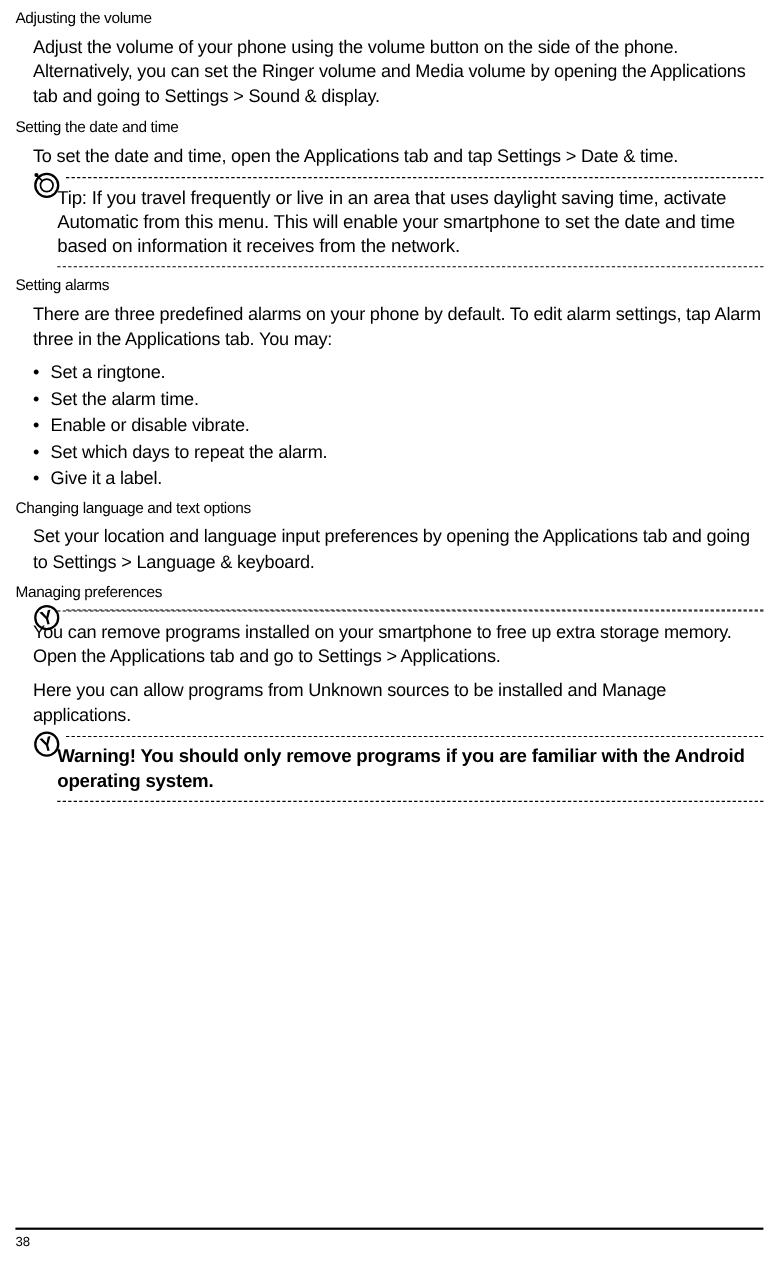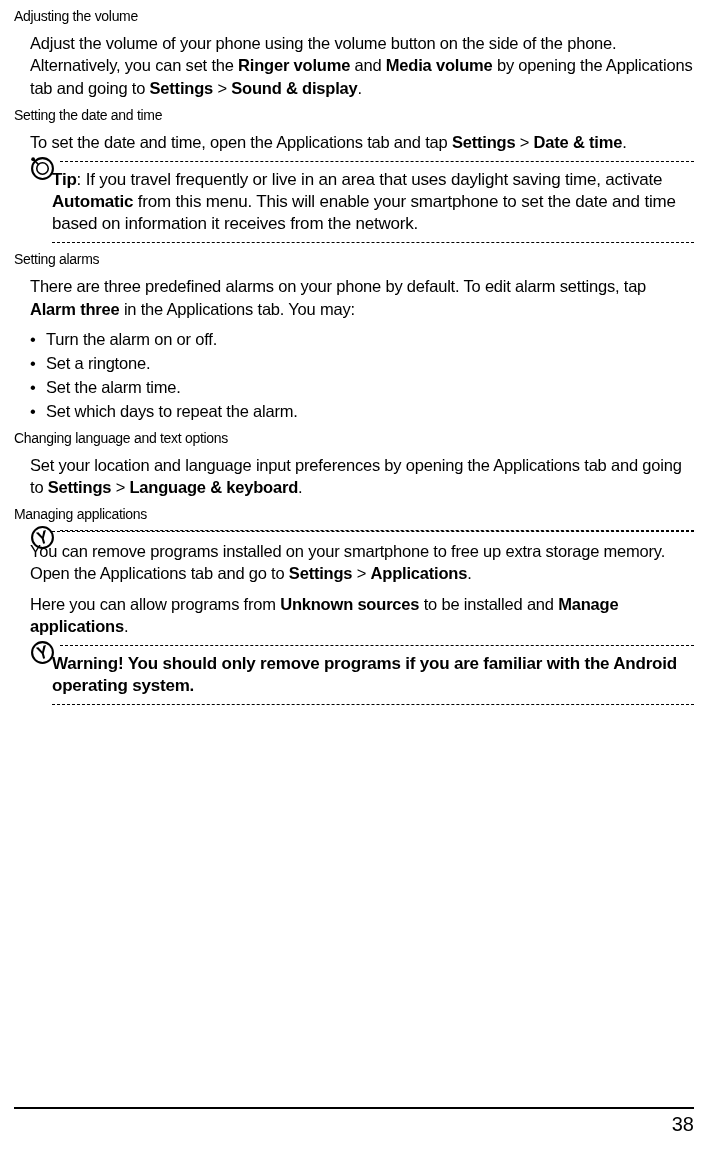--- a/index.html
+++ b/index.html
@@ -24,21 +24,21 @@
       letter-spacing: -0.3px;
     }
     .body-text {
       font-size: 16.5px;
       line-height: 1.35;
       margin-left: 16px;
       margin-bottom: 8px;
       letter-spacing: -0.2px;
     }
     .bold {
-      font-weight: bold;
+      font-weight: normal;
     }
     .callout {
       margin-left: 16px;
       margin-top: 6px;
       margin-bottom: 8px;
       position: relative;
     }
     .callout-icon {
       position: absolute;
       left: 0;
@@ -83,22 +83,21 @@
       position: absolute;
       bottom: 14px;
       left: 14px;
       right: 18px;
     }
     .footer-line {
       border-top: 2px solid #000;
       margin-bottom: 4px;
     }
     .page-number {
-      font-size: 20px;
-      text-align: right;
+      font-size: 12px;
     }
     svg.icon {
       width: 25px;
       height: 25px;
     }
   </style>
 </head>
 <body>
 
 <h2>Adjusting the volume</h2>
@@ -125,32 +124,33 @@
     <span class="bold">Tip</span><span>: If you travel frequently or live in an area that uses daylight saving time, activate </span><span class="bold">Automatic</span><span> from this menu. This will enable your smartphone to set the date and time based on information it receives from the network.</span>
   </p>
   <div class="callout-bottom-line"></div>
 </div>
 
 <h2>Setting alarms</h2>
 <p class="body-text">
   <span>There are three predefined alarms on your phone by default. To edit alarm settings, tap </span><span class="bold">Alarm three</span><span> in the Applications tab. You may:</span>
 </p>
 <ul>
-  <li>Turn the alarm on or off.</li>
   <li>Set a ringtone.</li>
   <li>Set the alarm time.</li>
+  <li>Enable or disable vibrate.</li>
   <li>Set which days to repeat the alarm.</li>
+  <li>Give it a label.</li>
 </ul>
 
 <h2>Changing language and text options</h2>
 <p class="body-text">
   <span>Set your location and language input preferences by opening the Applications tab and going to </span><span class="bold">Settings</span><span> &gt; </span><span class="bold">Language &amp; keyboard</span><span>.</span>
 </p>
 
-<h2>Managing applications</h2>
+<h2>Managing preferences</h2>
 
 <div class="callout">
   <div class="callout-icon">
     <svg class="icon" viewBox="0 0 24 24">
         <circle cx="12" cy="12" r="10" fill="none" stroke="#000" stroke-width="2"></circle>
         <path d="M 7 6 L 11 13 L 11 18 L 13 18 L 13 13 L 17 6 L 14.5 6 L 12 11 L 9.5 6 Z" fill="#000" transform="rotate(-15 12 12)"></path>
       </svg>
   </div>
   <div class="callout-top-line"></div>
   <div class="callout-bottom-line"></div>

